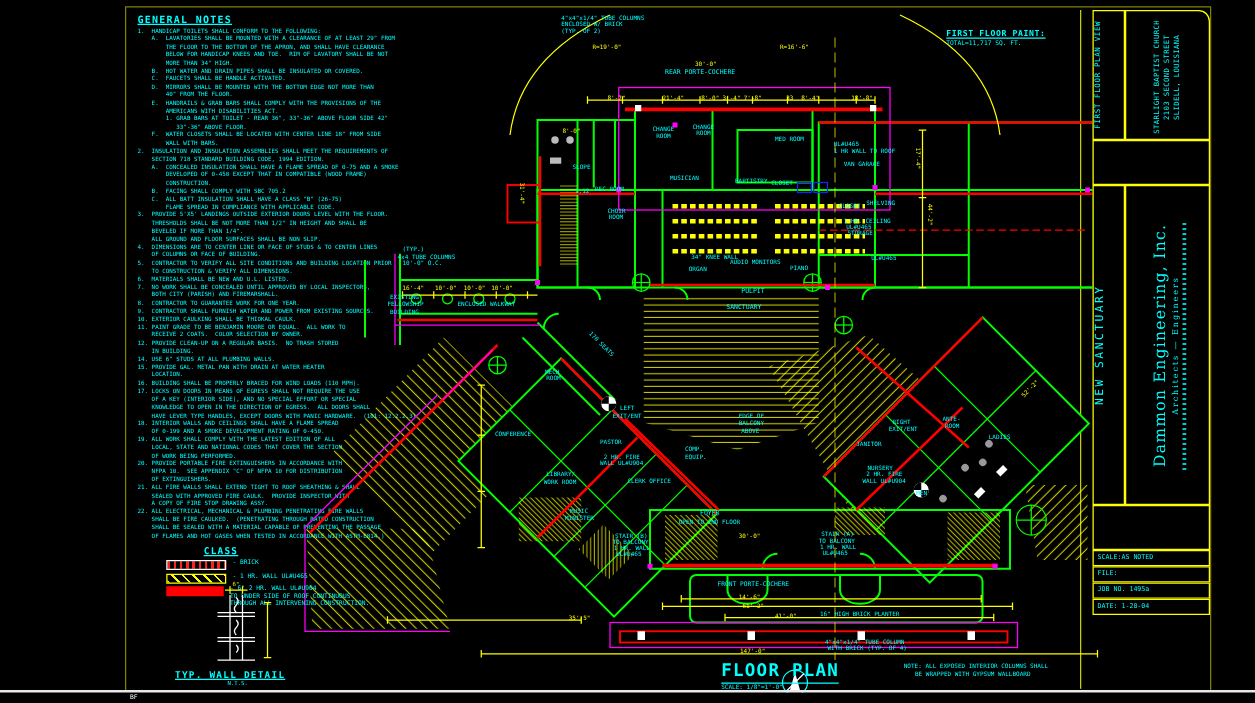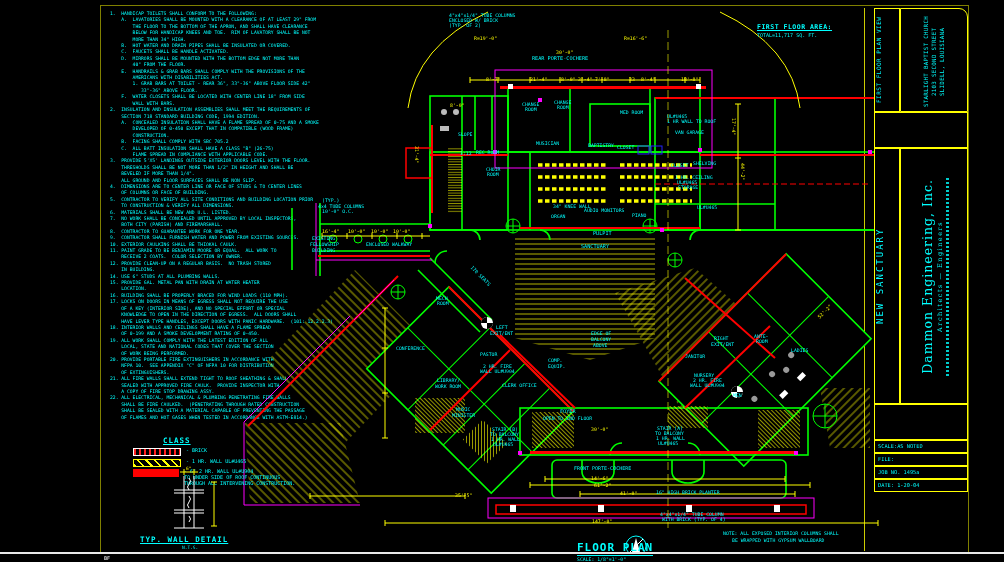--- a/index.html
+++ b/index.html
@@ -30,21 +30,21 @@
   .wd-dim{position:absolute;left:46px;top:-2px;font-size:4.5px;color:#ffff00;}
   
   .labels-layer{position:absolute;left:0;top:0;width:1004px;height:562px;pointer-events:none;}
   .plan-label{position:absolute;font-size:4.8px;line-height:5px;color:#00ffff;white-space:nowrap;transform-origin:left top;}
   
   .area-note{position:absolute;left:757px;top:23px;}
   .area-title{font-size:6.5px;font-weight:bold;text-decoration:underline;letter-spacing:.5px;}
   .area-total{font-size:5px;margin-top:1px;}
   
   .plan-title{position:absolute;left:577px;top:529px;}
-  .pt-name{font-size:11px;font-weight:bold;letter-spacing:1px;border-bottom:1.5px solid #00ffff;padding-bottom:1px;margin-top:12px;}
+  .pt-name{font-size:14px;font-weight:bold;letter-spacing:1px;border-bottom:1.5px solid #00ffff;padding-bottom:1px;}
   .pt-scale{font-size:4.8px;margin-top:1px;}
   .col-note{position:absolute;left:723px;top:531px;font-size:4.8px;line-height:6.5px;}
   .col-note div:last-child{margin-left:9px;}
   
   .tblock{position:absolute;left:874px;top:8px;width:94px;height:544px;display:flex;flex-direction:column;}
   .tb-box{border:1px solid #ffff00;background:#000;box-sizing:border-box;}
   .tb-row{display:flex;}
   .vtext{writing-mode:vertical-rl;transform:rotate(180deg);text-align:center;display:block;height:100%;}
   .tb-planview{width:26px;height:104px;}
   .tb-planview .vtext{font-size:6px;letter-spacing:.5px;width:100%;}
@@ -72,20 +72,21 @@
   .plan-svg{position:absolute;left:230px;top:8px;}
 </style>
 </head>
 <body>
 
 <div class="sheet">
   <div class="sheet-border"></div>
   <div class="vline" style="left:864px;"></div>
 
   <div class="notes">
+    <div class="notes-title">GENERAL NOTES</div>
     <div>
         <div class="note-line">1.  HANDICAP TOILETS SHALL CONFORM TO THE FOLLOWING:</div>
         <div class="note-line">    A.  LAVATORIES SHALL BE MOUNTED WITH A CLEARANCE OF AT LEAST 29" FROM</div>
         <div class="note-line">        THE FLOOR TO THE BOTTOM OF THE APRON, AND SHALL HAVE CLEARANCE</div>
         <div class="note-line">        BELOW FOR HANDICAP KNEES AND TOE.  RIM OF LAVATORY SHALL BE NOT</div>
         <div class="note-line">        MORE THAN 34" HIGH.</div>
         <div class="note-line">    B.  HOT WATER AND DRAIN PIPES SHALL BE INSULATED OR COVERED.</div>
         <div class="note-line">    C.  FAUCETS SHALL BE HANDLE ACTIVATED.</div>
         <div class="note-line">    D.  MIRRORS SHALL BE MOUNTED WITH THE BOTTOM EDGE NOT MORE THAN</div>
         <div class="note-line">        40" FROM THE FLOOR.</div>
@@ -472,21 +473,21 @@
       <div class="plan-label" style="left: 791px; top: 348px;">LADIES</div>
       <div class="plan-label" style="left: 685px; top: 354px;">JANITOR</div>
       <div class="plan-label" style="left: 694px; top: 373px;">NURSERY</div>
       <div class="plan-label" style="left: 693px; top: 378px;">2 HR. FIRE</div>
       <div class="plan-label" style="left: 690px; top: 383px;">WALL UL#U904</div>
       <div class="plan-label" style="left: 733px; top: 393px;">MEN</div>
       <div class="plan-label" style="left: 817px; top: 316px; color: rgb(255, 255, 0); transform: rotate(-45deg);">52'-2"</div>
     </div>
 
   <div class="area-note">
-    <div class="area-title">FIRST FLOOR AREA:</div>
+    <div class="area-title">FIRST FLOOR PAINT:</div>
     <div class="area-total">TOTAL=11,717 SQ. FT.</div>
   </div>
 
   <div class="legend">
     <div class="legend-title">CLASS</div>
     <div class="legend-row">
       <div class="swatch brick"></div>
       <div class="legend-label">-  BRICK</div>
     </div>
     <div class="legend-row">

